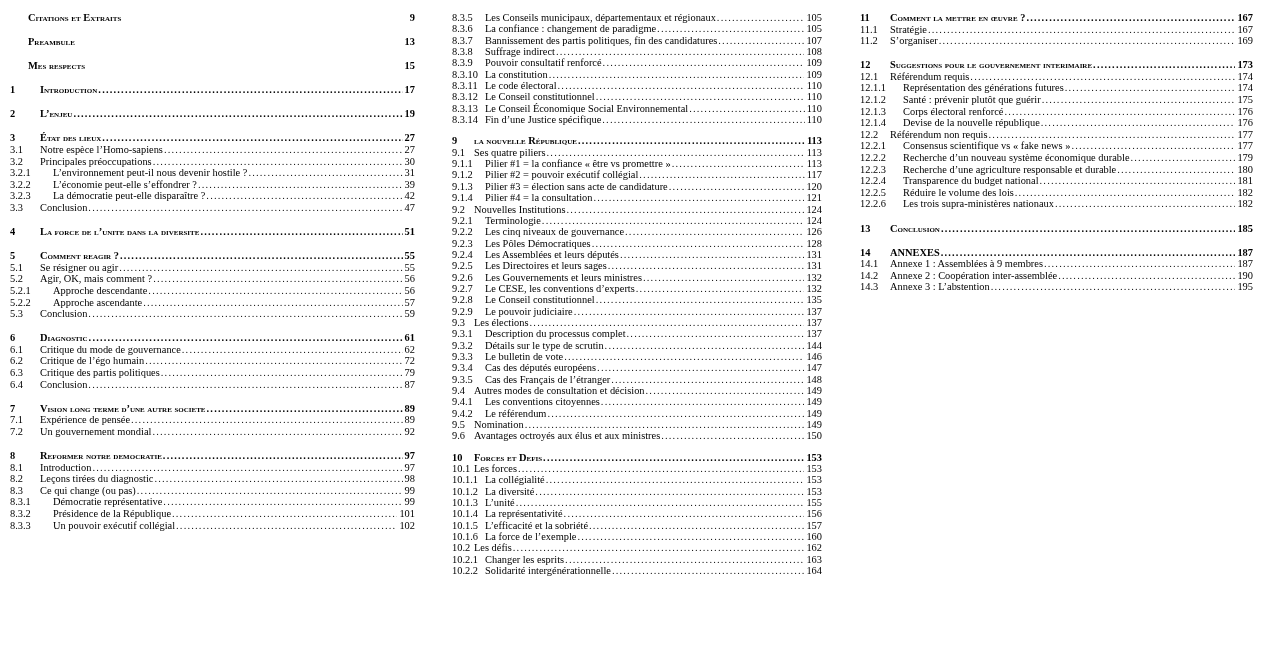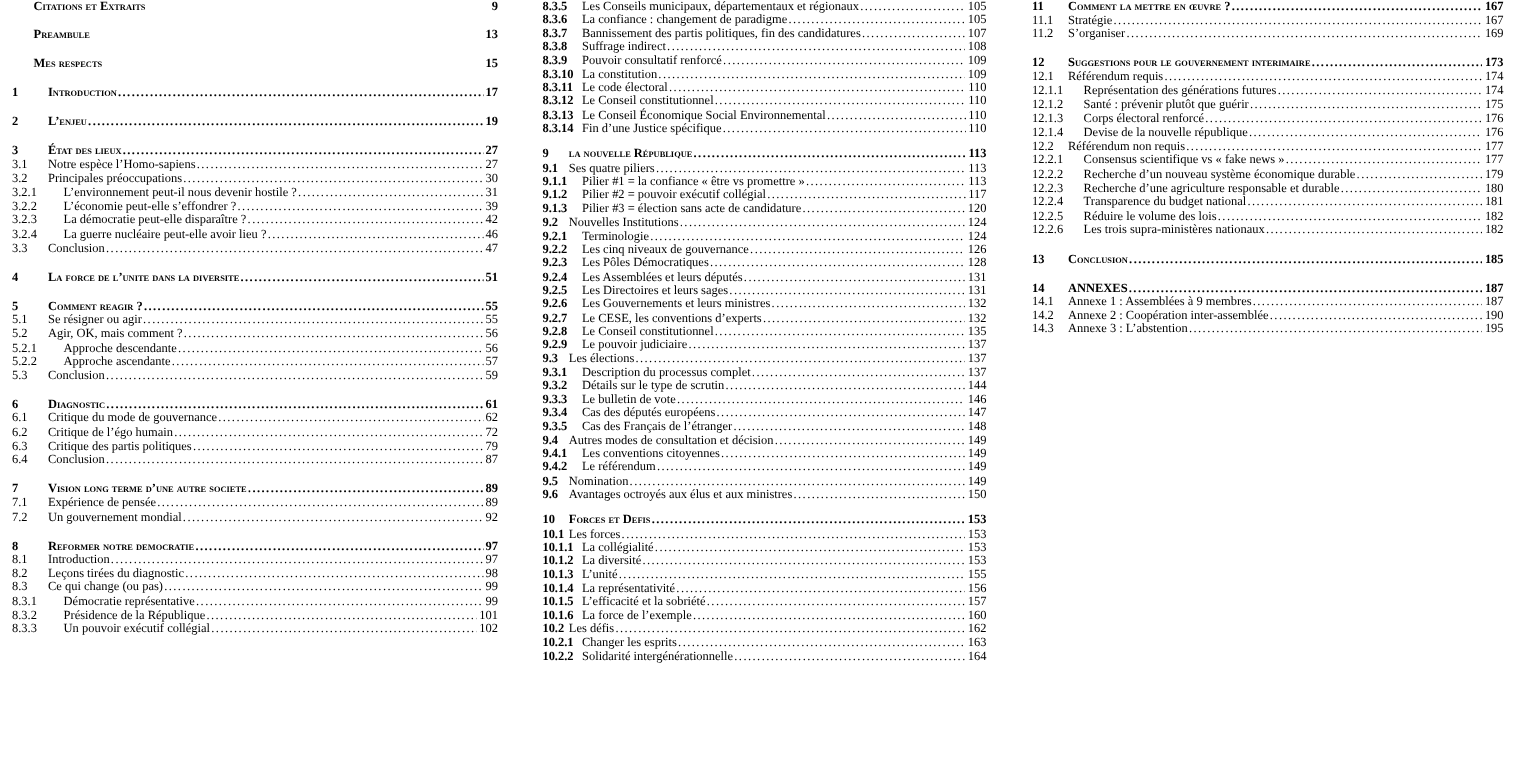--- a/index.html
+++ b/index.html
@@ -4,39 +4,39 @@
 <style>
   html,body { margin:0; padding:0; }
   body {
     width:1280px; height:645px;
     background:#ffffff;
     font-family:"Liberation Serif","DejaVu Serif",serif;
     color:#000000;
     overflow:hidden;
   }
   .page { position:relative; width:1280px; height:645px; background:#ffffff; }
-  .col { position:absolute; top:0; box-sizing:border-box; }
+  .col { position:absolute; top:12px; box-sizing:border-box; }
   .col-0 { left:10px;  width:405px; }
   .col-1 { left:452px; width:370px; }
   .col-2 { left:860px; width:393px; }
 
   .group { margin-top:12.5px; }
   .col .group:first-child { margin-top:0; }
   .col-1 .group { margin-top:10px; }
 
   .row {
     display:flex; align-items:baseline;
     font-size:10.4px; line-height:11.6px;
     white-space:nowrap;
   }
   .col-1 .row { line-height:11.35px; }
 
   .row .num   { flex:0 0 auto; width:30px; }
   .row.lvl3 .num { width:43px; }
-  .col-1 .row .num { width:22px;font-weight:bold; }
+  .col-1 .row .num { width:22px; }
   .col-1 .row.lvl3 .num { width:33px; }
 
   .row .title { flex:0 0 auto; }
   .row.b { font-weight:bold; }
   .row.b .title { font-variant:small-caps; }
 
   .row.front { padding-left:18px; }
 
   .leader { flex:1 1 auto; overflow:hidden; min-width:6px; margin:0 2px 0 1px; }
   .leader::after {
@@ -119,26 +119,20 @@
           <span class="title">L’économie peut-elle s’effondrer ?</span>
           <span class="leader"></span>
           <span class="pagenum">39</span>
         </div>
         <div class="row lvl3">
           <span class="num">3.2.3</span>
           <span class="title">La démocratie peut-elle disparaître ?</span>
           <span class="leader"></span>
           <span class="pagenum">42</span>
         </div>
-        <div class="row lvl3">
-          <span class="num">3.2.4</span>
-          <span class="title">La guerre nucléaire peut-elle avoir lieu ?</span>
-          <span class="leader"></span>
-          <span class="pagenum">46</span>
-        </div>
         <div class="row lvl2">
           <span class="num">3.3</span>
           <span class="title">Conclusion</span>
           <span class="leader"></span>
           <span class="pagenum">47</span>
         </div>
       </div>
       <div class="group">
         <div class="row lvl1 b">
           <span class="num">4</span>
@@ -369,20 +363,26 @@
           <span class="title">Pilier #2 = pouvoir exécutif collégial</span>
           <span class="leader"></span>
           <span class="pagenum">117</span>
         </div>
         <div class="row lvl3">
           <span class="num">9.1.3</span>
           <span class="title">Pilier #3 = élection sans acte de candidature</span>
           <span class="leader"></span>
           <span class="pagenum">120</span>
         </div>
+        <div class="row lvl3">
+          <span class="num">9.1.4</span>
+          <span class="title">Pilier #4 = la consultation</span>
+          <span class="leader"></span>
+          <span class="pagenum">121</span>
+        </div>
         <div class="row lvl2">
           <span class="num">9.2</span>
           <span class="title">Nouvelles Institutions</span>
           <span class="leader"></span>
           <span class="pagenum">124</span>
         </div>
         <div class="row lvl3">
           <span class="num">9.2.1</span>
           <span class="title">Terminologie</span>
           <span class="leader"></span>

